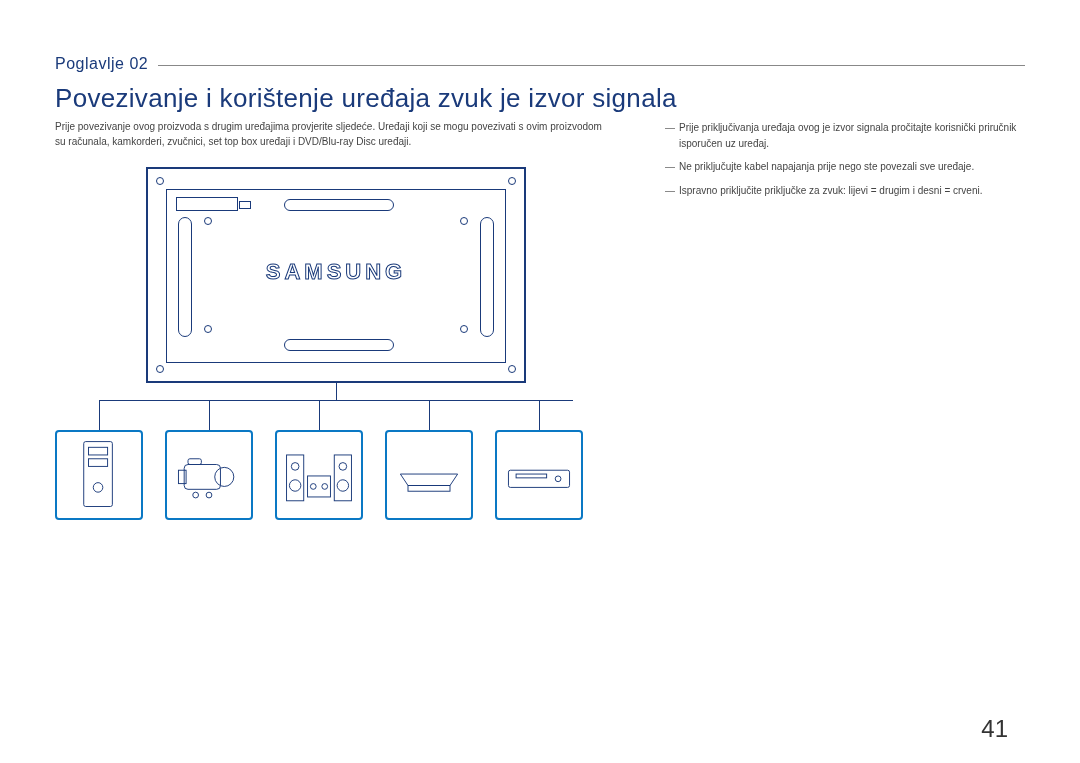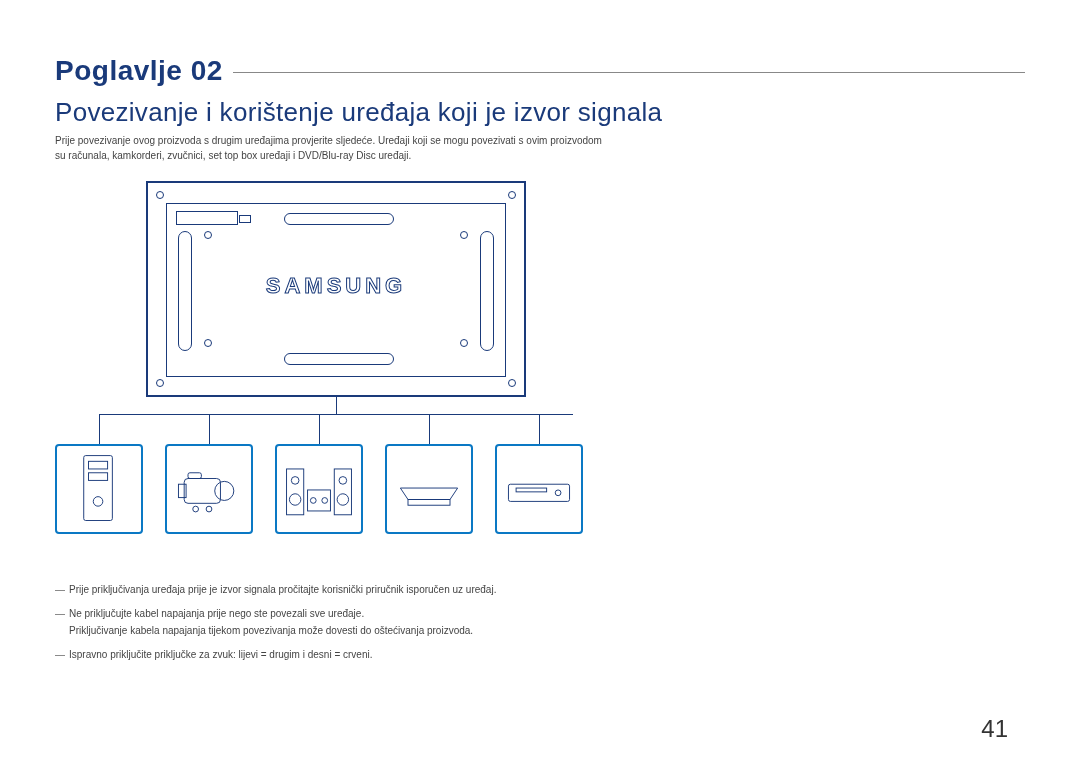--- a/index.html
+++ b/index.html
@@ -17,22 +17,22 @@
     position: relative;
     height: 100%;
   }
   .chapter-line {
     display: flex;
     align-items: center;
     gap: 10px;
     margin-bottom: 10px;
   }
   .chapter-label {
-    font-size: 28px;
-    font-weight: bold;
+    font-size: 16px;
+    font-weight: normal;
     color: #1a3a7a;
     letter-spacing: 0.5px;
     white-space: nowrap;
   }
   .chapter-rule {
     flex: 1;
     height: 1px;
     background: #888;
     margin-top: 2px;
   }
@@ -53,21 +53,20 @@
   .intro {
     font-size: 10px;
     color: #444;
     line-height: 1.45;
     margin-bottom: 18px;
     max-width: 560px;
   }
   .columns {
     display: flex;
     gap: 48px;
-    flex-direction: column;
   }
   .left-col { width: 562px; }
   .right-col { flex: 1; }
   .sub-heading {
     font-size: 18px;
     font-weight: bold;
     color: #222;
     line-height: 1.35;
     margin-top: -12px;
     margin-bottom: 12px;
@@ -210,21 +209,21 @@
 </style>
 </head>
 <body>
 
 <div class="page">
 
   <div class="chapter-line">
     <span class="chapter-label">Poglavlje 02</span>
     <span class="chapter-rule"></span>
   </div>
-  <div class="chapter-title">Povezivanje i korištenje uređaja koji je izvor signala</div>
+  <div class="chapter-title">Povezivanje i korištenje uređaja zvuk je izvor signala</div>
 
 
   <div class="columns">
     <div class="left-col">
       <div class="intro">Prije povezivanje ovog proizvoda s drugim uređajima provjerite sljedeće. Uređaji koji se mogu povezivati s ovim proizvodom su računala, kamkorderi, zvučnici, set top box uređaji i DVD/Blu-ray Disc uređaji.</div>
 
       <div class="diagram">
         <div class="monitor">
           <div class="monitor-inner"></div>
           <div class="corner tl"></div>
@@ -313,25 +312,24 @@
             </g>
               </svg>
           </div>
         </div>
       </div>
     </div>
 
     <div class="right-col">
       <div class="bullets">
         <div class="bullet">
-          <span>Prije priključivanja uređaja prije je izvor signala pročitajte korisnički priručnik isporučen uz uređaj.</span>
+          <span>Prije priključivanja uređaja ovog je izvor signala pročitajte korisnički priručnik isporučen uz uređaj.</span>
         </div>
         <div class="bullet">
           <span>Ne priključujte kabel napajanja prije nego ste povezali sve uređaje.</span>
-          <span class="sub">Priključivanje kabela napajanja tijekom povezivanja može dovesti do oštećivanja proizvoda.</span>
         </div>
         <div class="bullet">
           <span>Ispravno priključite priključke za zvuk: lijevi = drugim i desni = crveni.</span>
         </div>
       </div>
     </div>
   </div>
 
   <div class="pagenum">41</div>
 </div>

